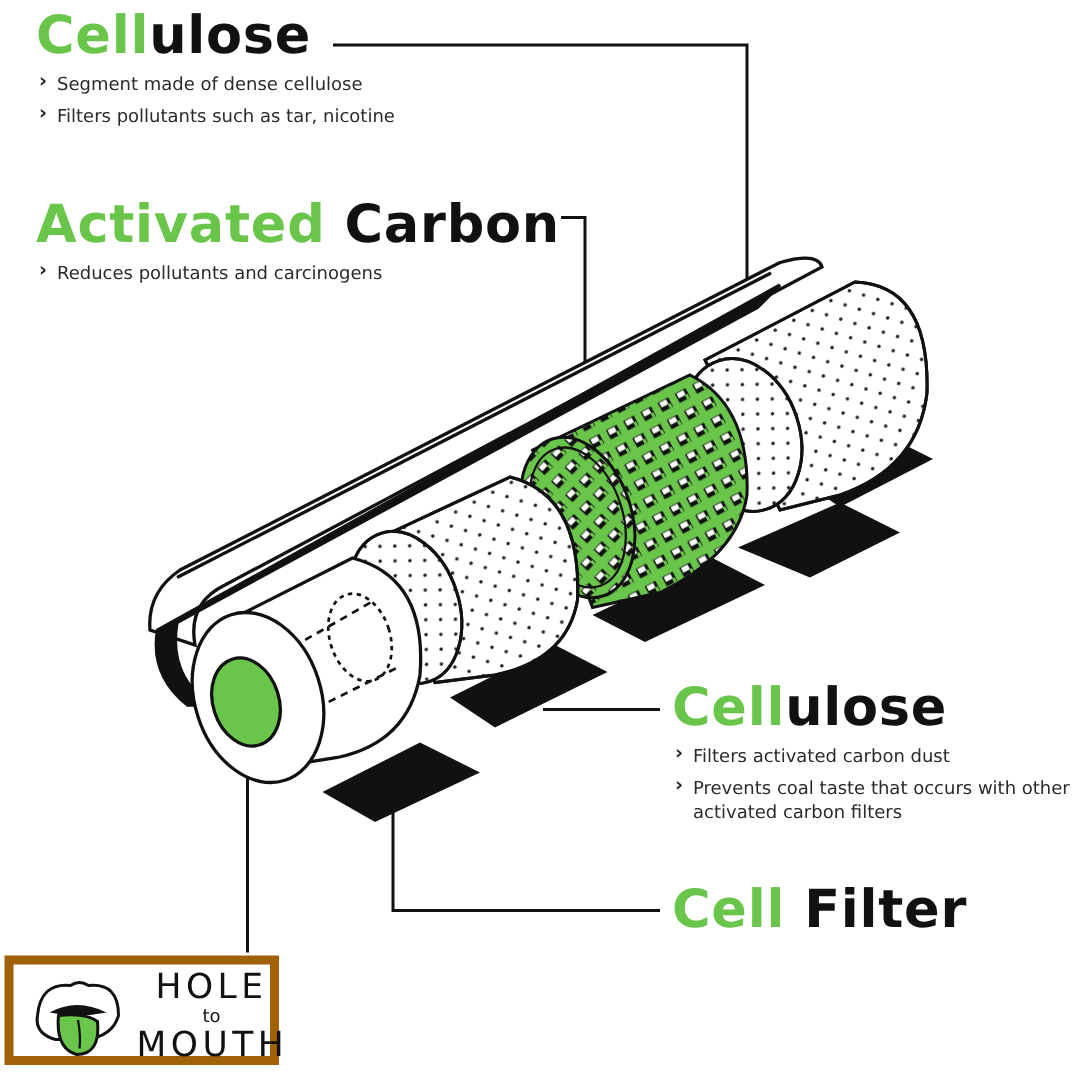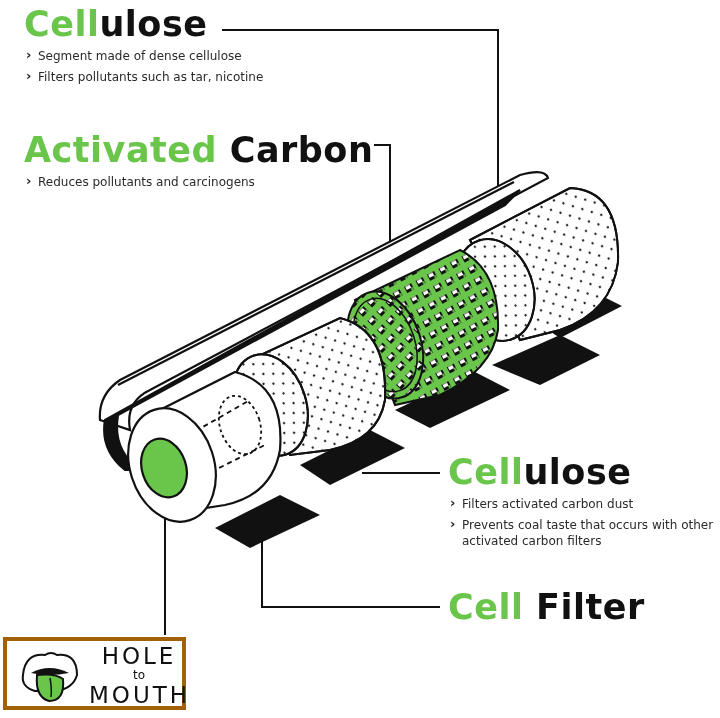--- a/index.html
+++ b/index.html
@@ -6,21 +6,21 @@
     body { width: 720px; height: 718px; position: relative; overflow: hidden;
            font-family: "DejaVu Sans", "Liberation Sans", sans-serif; color: #1a1a1a; }
     .art { position: absolute; left: 0; top: 0; width: 720px; height: 718px; }
     .block { position: absolute; }
     .title { font-weight: bold; font-size: 35px; line-height: 40px; letter-spacing: 0.5px; white-space: nowrap; }
     .title .g { color: #6ac64b; }
     .title .k { color: #111111; }
     ul.bul { list-style: none; margin: 4px 0 0 0; padding: 0; }
     ul.bul li { position: relative; padding-left: 14px; font-size: 12px; line-height: 16px; margin-bottom: 5px; color: #2a2a2a; }
     ul.bul li::before { content: "\203A"; position: absolute; left: 2px; top: -1px; font-weight: bold; font-size: 13px; color: #222; }
-    .logo { position: absolute; left: 3px; top: 637px; width: 183px; height: 73px; border: 4px solid #a16207; box-sizing: border-box; background: #fff; }
+    .logo { position: absolute; left: 3px; top: 637px; width: 183px; height: 73px; border: 6px solid #a16207; box-sizing: border-box; background: #fff; }
     .logo-text { position: absolute; left: 82px; top: 2px; width: 100px; text-align: center; font-family: "DejaVu Sans", sans-serif; color: #111; }
     .logo-text .l1, .logo-text .l3 { display: block; font-size: 23px; line-height: 26px; letter-spacing: 3px; }
     .logo-text .l2 { display: block; font-size: 12px; line-height: 13px; }
   </style>
 </head>
 <body>
 
 <svg class="art" viewBox="0 0 720 718" xmlns="http://www.w3.org/2000/svg">
   <defs>
     <pattern id="dots" width="14" height="14" patternUnits="userSpaceOnUse" patternTransform="rotate(-28)">

